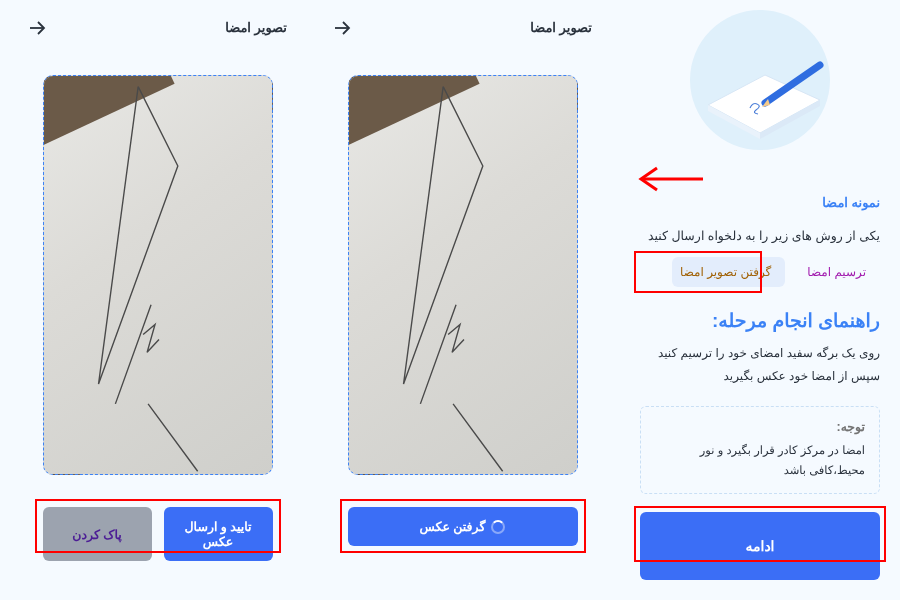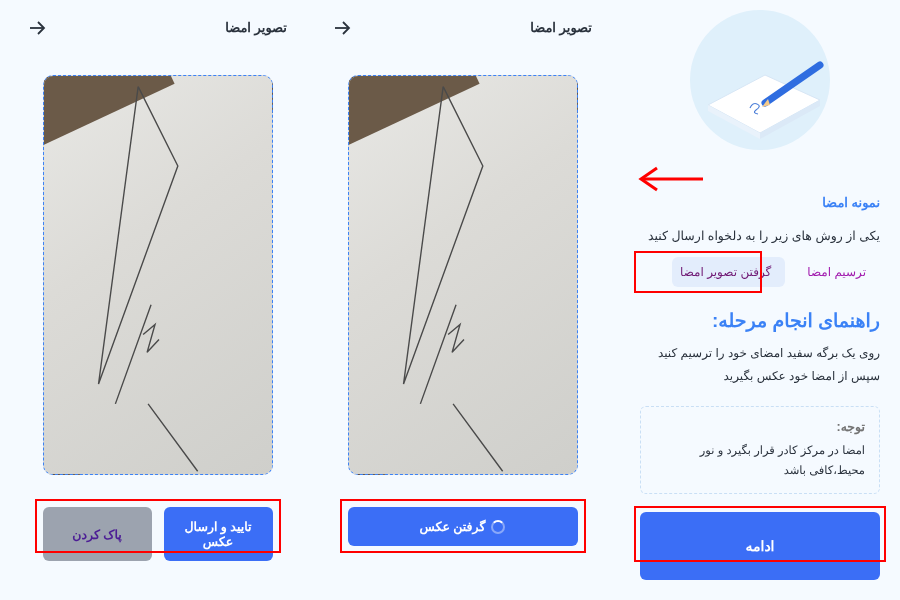--- a/index.html
+++ b/index.html
@@ -68,21 +68,21 @@
     padding: 8px 14px;
     border-radius: 6px;
     font-size: 12px;
     color: #a21caf;
     background: transparent;
     border: none;
     cursor: pointer;
   }
   .tab-btn.selected {
     background: #e3edfc;
-    color: #701a75;
+    color: #a16207;
     padding-left: 8px;
   }
   .annotation-box {
     position: absolute;
     border: 2px solid #ff0000;
     pointer-events: none;
   }
   .guide-title {
     color: #3b82f6;
     font-weight: bold;

